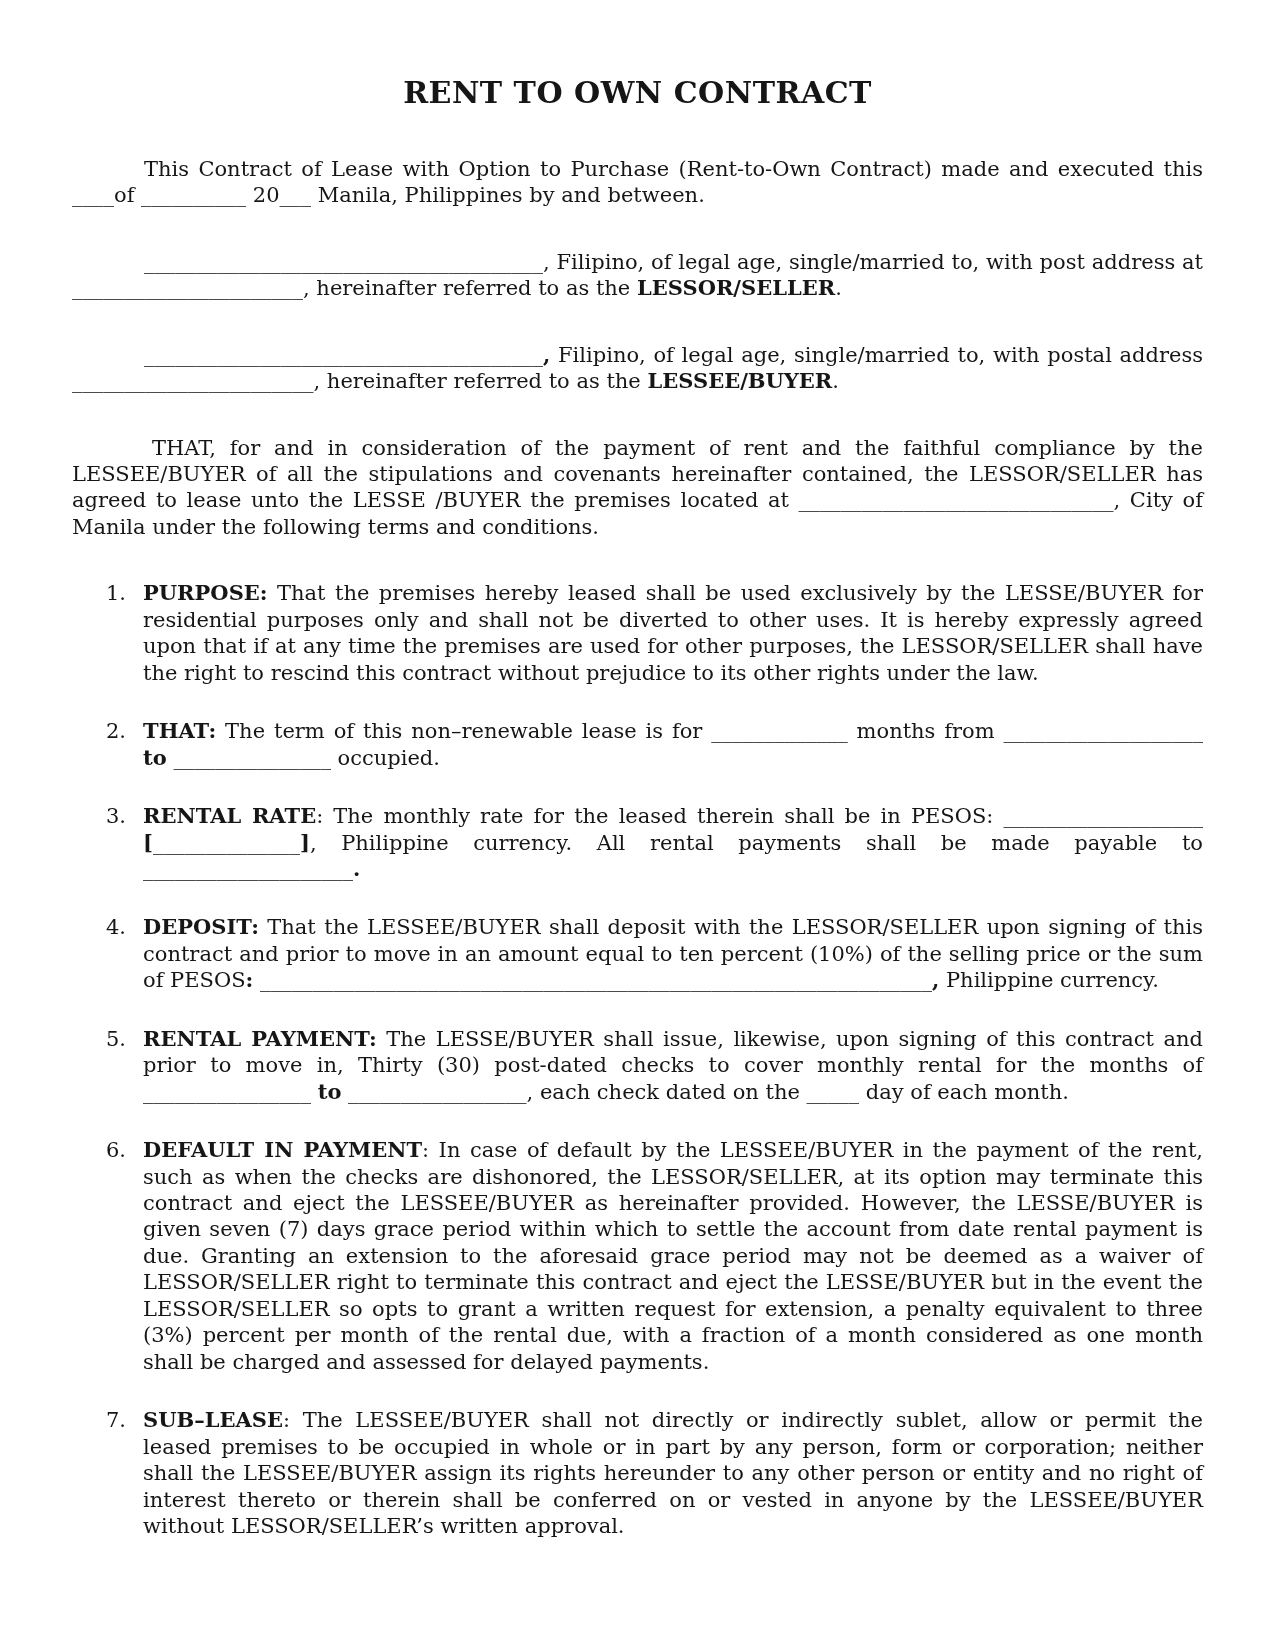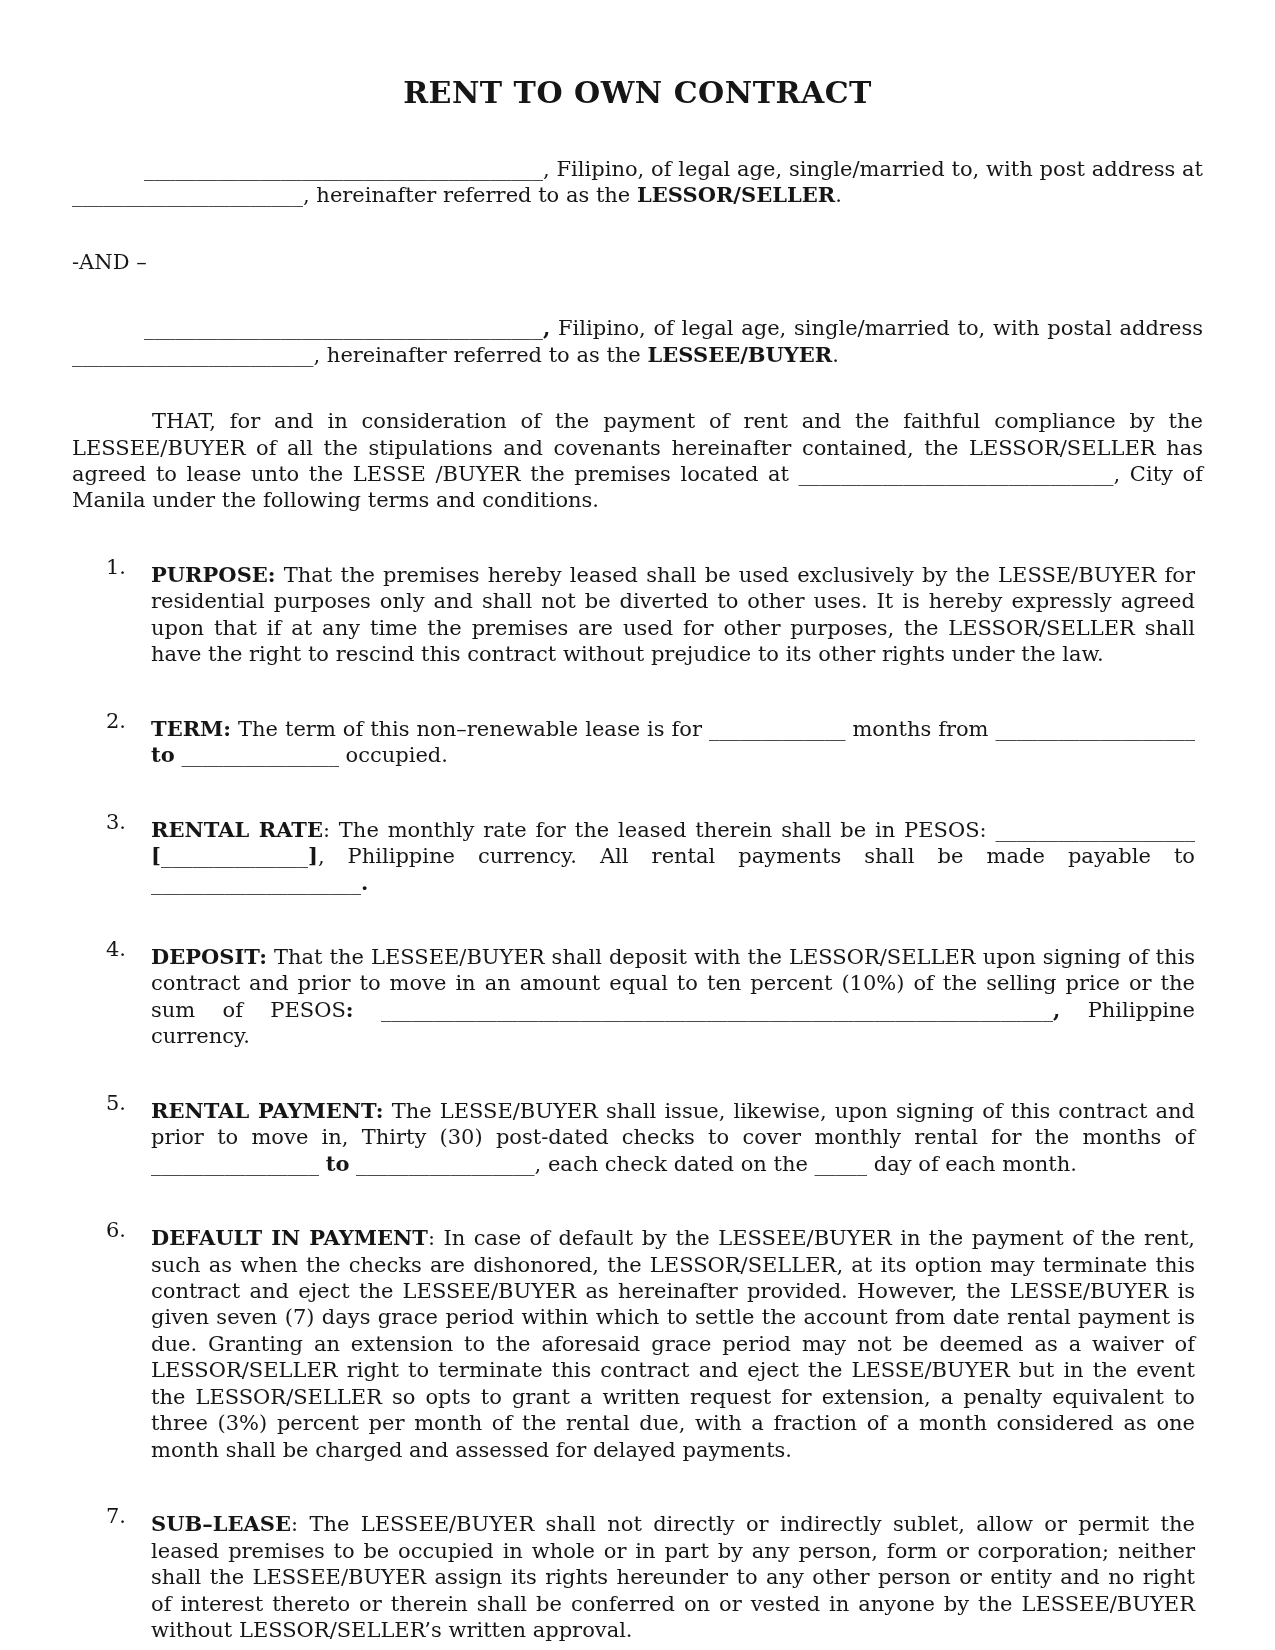--- a/index.html
+++ b/index.html
@@ -42,52 +42,52 @@
     align-items: flex-start;
     padding-left: 34px;
     margin-bottom: 32px;
   }
   .clause .num {
     flex: 0 0 37px;
     width: 37px;
   }
   .clause .clause-body {
     flex: 1;
-    margin: 8px;
+    margin: 0;
     text-align: justify;
   }
   strong { font-weight: bold; }
 </style>
 </head>
 <body>
 
 <div class="page">
 
   <h1 class="title">RENT TO OWN CONTRACT</h1>
 
+  <p class="para indent"><span>This Contract of Lease with Option to Purchase (Rent-to-Own Contract) made and executed this ____of __________ 20___ Manila, Philippines by and between.</span></p>
 
   <p class="para indent"><span>______________________________________, Filipino, of legal age, single/married to, with post address at ______________________, hereinafter referred to as the </span><strong>LESSOR/SELLER</strong><span>.</span></p>
 
-  <p class="para centered">-AND –</p>
 
   <p class="para indent"><span>______________________________________</span><strong>,</strong><span> Filipino, of legal age, single/married to, with postal address _______________________, hereinafter referred to as the </span><strong>LESSEE/BUYER</strong><span>.</span></p>
 
 
   <p class="para indent-lg"><span>THAT, for and in consideration of the payment of rent and the faithful compliance by the LESSEE/BUYER of all the stipulations and covenants hereinafter contained, the LESSOR/SELLER has agreed to lease unto the LESSE /BUYER the premises located at ______________________________, City of Manila under the following terms and conditions.</span></p>
 
   <div class="clauses">
 
     <div class="clause">
       <span class="num">1.</span>
       <p class="clause-body"><strong>PURPOSE:</strong><span> That the premises hereby leased shall be used exclusively by the LESSE/BUYER for residential purposes only and shall not be diverted to other uses. It is hereby expressly agreed upon that if at any time the premises are used for other purposes, the LESSOR/SELLER shall have the right to rescind this contract without prejudice to its other rights under the law.</span></p>
     </div>
 
     <div class="clause">
       <span class="num">2.</span>
-      <p class="clause-body"><strong>TERM:</strong><span> The term of this non–renewable lease is for _____________ months from ___________________ </span><strong>to</strong><span> _______________ occupied.</span></p>
+      <p class="clause-body"><strong>THAT:</strong><span> The term of this non–renewable lease is for _____________ months from ___________________ </span><strong>to</strong><span> _______________ occupied.</span></p>
     </div>
 
     <div class="clause">
       <span class="num">3.</span>
       <p class="clause-body"><strong>RENTAL RATE</strong><span>: The monthly rate for the leased therein shall be in PESOS:  ___________________ </span><strong>[</strong><span>______________</span><strong>]</strong><span>, Philippine currency. All rental payments shall be made payable to ____________________</span><strong>.</strong></p>
     </div>
 
     <div class="clause">
       <span class="num">4.</span>
       <p class="clause-body"><strong>DEPOSIT:</strong><span> That the LESSEE/BUYER shall deposit with the LESSOR/SELLER upon signing of this contract and prior to move in an amount equal to ten percent (10%) of the selling price or the sum of PESOS</span><strong>:</strong><span> ________________________________________________________________</span><strong>,</strong><span> Philippine currency.</span></p>

